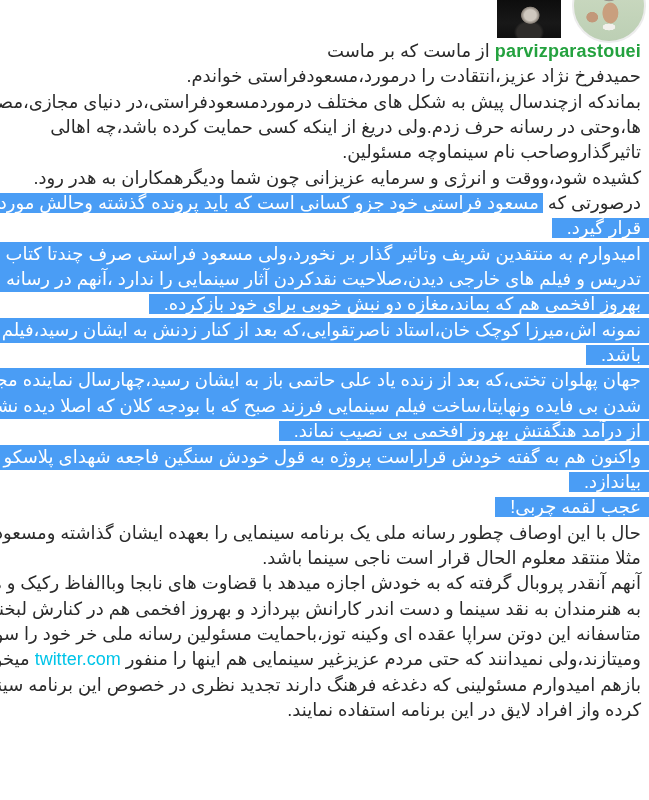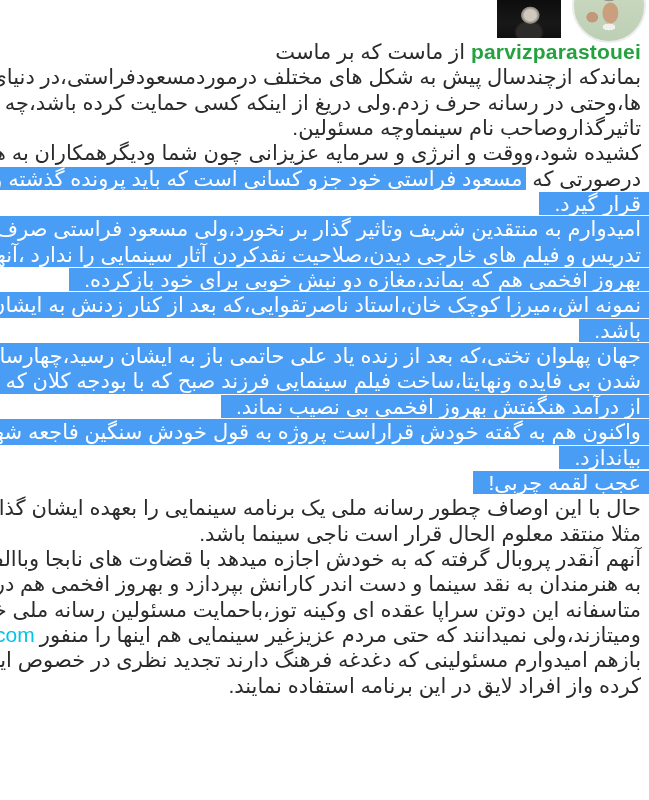--- a/index.html
+++ b/index.html
@@ -22,38 +22,39 @@
     position:absolute;top:0;right:88px;width:64px;height:38px;overflow:hidden;
     background:
       radial-gradient(ellipse 13px 12px at 52% 40%, #cfc8bf 45%, #877f76 68%, rgba(0,0,0,0) 74%),
       radial-gradient(ellipse 20px 16px at 50% 85%, #2e2c2a 60%, rgba(0,0,0,0) 75%),
       linear-gradient(180deg,#0d0d0d 0%,#181818 60%,#101010 100%);
   }
   
   .content{position:absolute;top:39px;left:0;right:0;}
   .line{
     direction:rtl;height:25.35px;line-height:25.35px;
-    font-size:21px;color:var(--text-color,#2b2b2b);
+    font-size:18px;color:var(--text-color,#2b2b2b);
     padding:0 8px 0 6px;box-sizing:border-box;white-space:nowrap;
   }
   .line.band-full{background:var(--hl-color,#4a9df5);color:#ffffff;}
   .run{unicode-bidi:isolate;}
   .run-username{color:var(--green-color,#24a23f);font-weight:bold;letter-spacing:.2px;cursor:pointer;}
   .run-link{color:var(--link-color,#00c4e8);margin:0 5px;cursor:pointer;}
   .run-hl,.run-hl-right,.run-hl-left{background:var(--hl-color,#4a9df5);color:#ffffff;}
   .run-hl-right{margin-right:-8px;padding-right:8px;padding-left:15px;}
   .run-hl-left{margin-left:-6px;padding-left:6px;padding-right:4px;}
 </style>
 </head>
 <body style="--text-color: #2b2b2b; --green-color: #24a23f; --hl-color: #4a9df5; --link-color: #00c4e8; background: rgb(255, 255, 255);">
 
 <div class="inline-photo"></div>
 <div class="avatar"></div>
 <div class="content">
     <div class="line"><span class="run run-username">parvizparastouei</span><span class="run"> از ماست که بر ماست</span></div>
+    <div class="line"><span class="run">حمیدفرخ نژاد عزیز،انتقادت را درمورد،مسعودفراستی خواندم.</span></div>
     <div class="line"><span class="run">بماندکه ازچندسال پیش به شکل های مختلف درموردمسعودفراستی،در دنیای مجازی،مصاحبه</span></div>
     <div class="line"><span class="run">ها،وحتی در رسانه حرف زدم.ولی دریغ از اینکه کسی حمایت کرده باشد،چه اهالی</span></div>
     <div class="line"><span class="run">تاثیرگذاروصاحب نام سینماوچه مسئولین.</span></div>
     <div class="line"><span class="run">کشیده شود،ووقت و انرژی و سرمایه عزیزانی چون شما ودیگرهمکاران به هدر رود.</span></div>
     <div class="line"><span class="run">درصورتی که </span><span class="run run-hl-left">مسعود فراستی خود جزو کسانی است که باید پرونده گذشته وحالش مورد بررسی</span></div>
     <div class="line"><span class="run run-hl-right">قرار گیرد.</span></div>
     <div class="line band-full"><span class="run">امیدوارم به منتقدین شریف وتاثیر گذار بر نخورد،ولی مسعود فراستی صرف چندتا کتاب خواندن و</span></div>
     <div class="line band-full"><span class="run">تدریس و فیلم های خارجی دیدن،صلاحیت نقدکردن آثار سینمایی را ندارد ،آنهم در رسانه ملی.</span></div>
     <div class="line"><span class="run run-hl-right">بهروز افخمی هم که بماند،مغازه دو نبش خوبی برای خود بازکرده.</span></div>
     <div class="line band-full"><span class="run">نمونه اش،میرزا کوچک خان،استاد ناصرتقوایی،که بعد از کنار زدنش به ایشان رسید،فیلم سینمایی</span></div>

